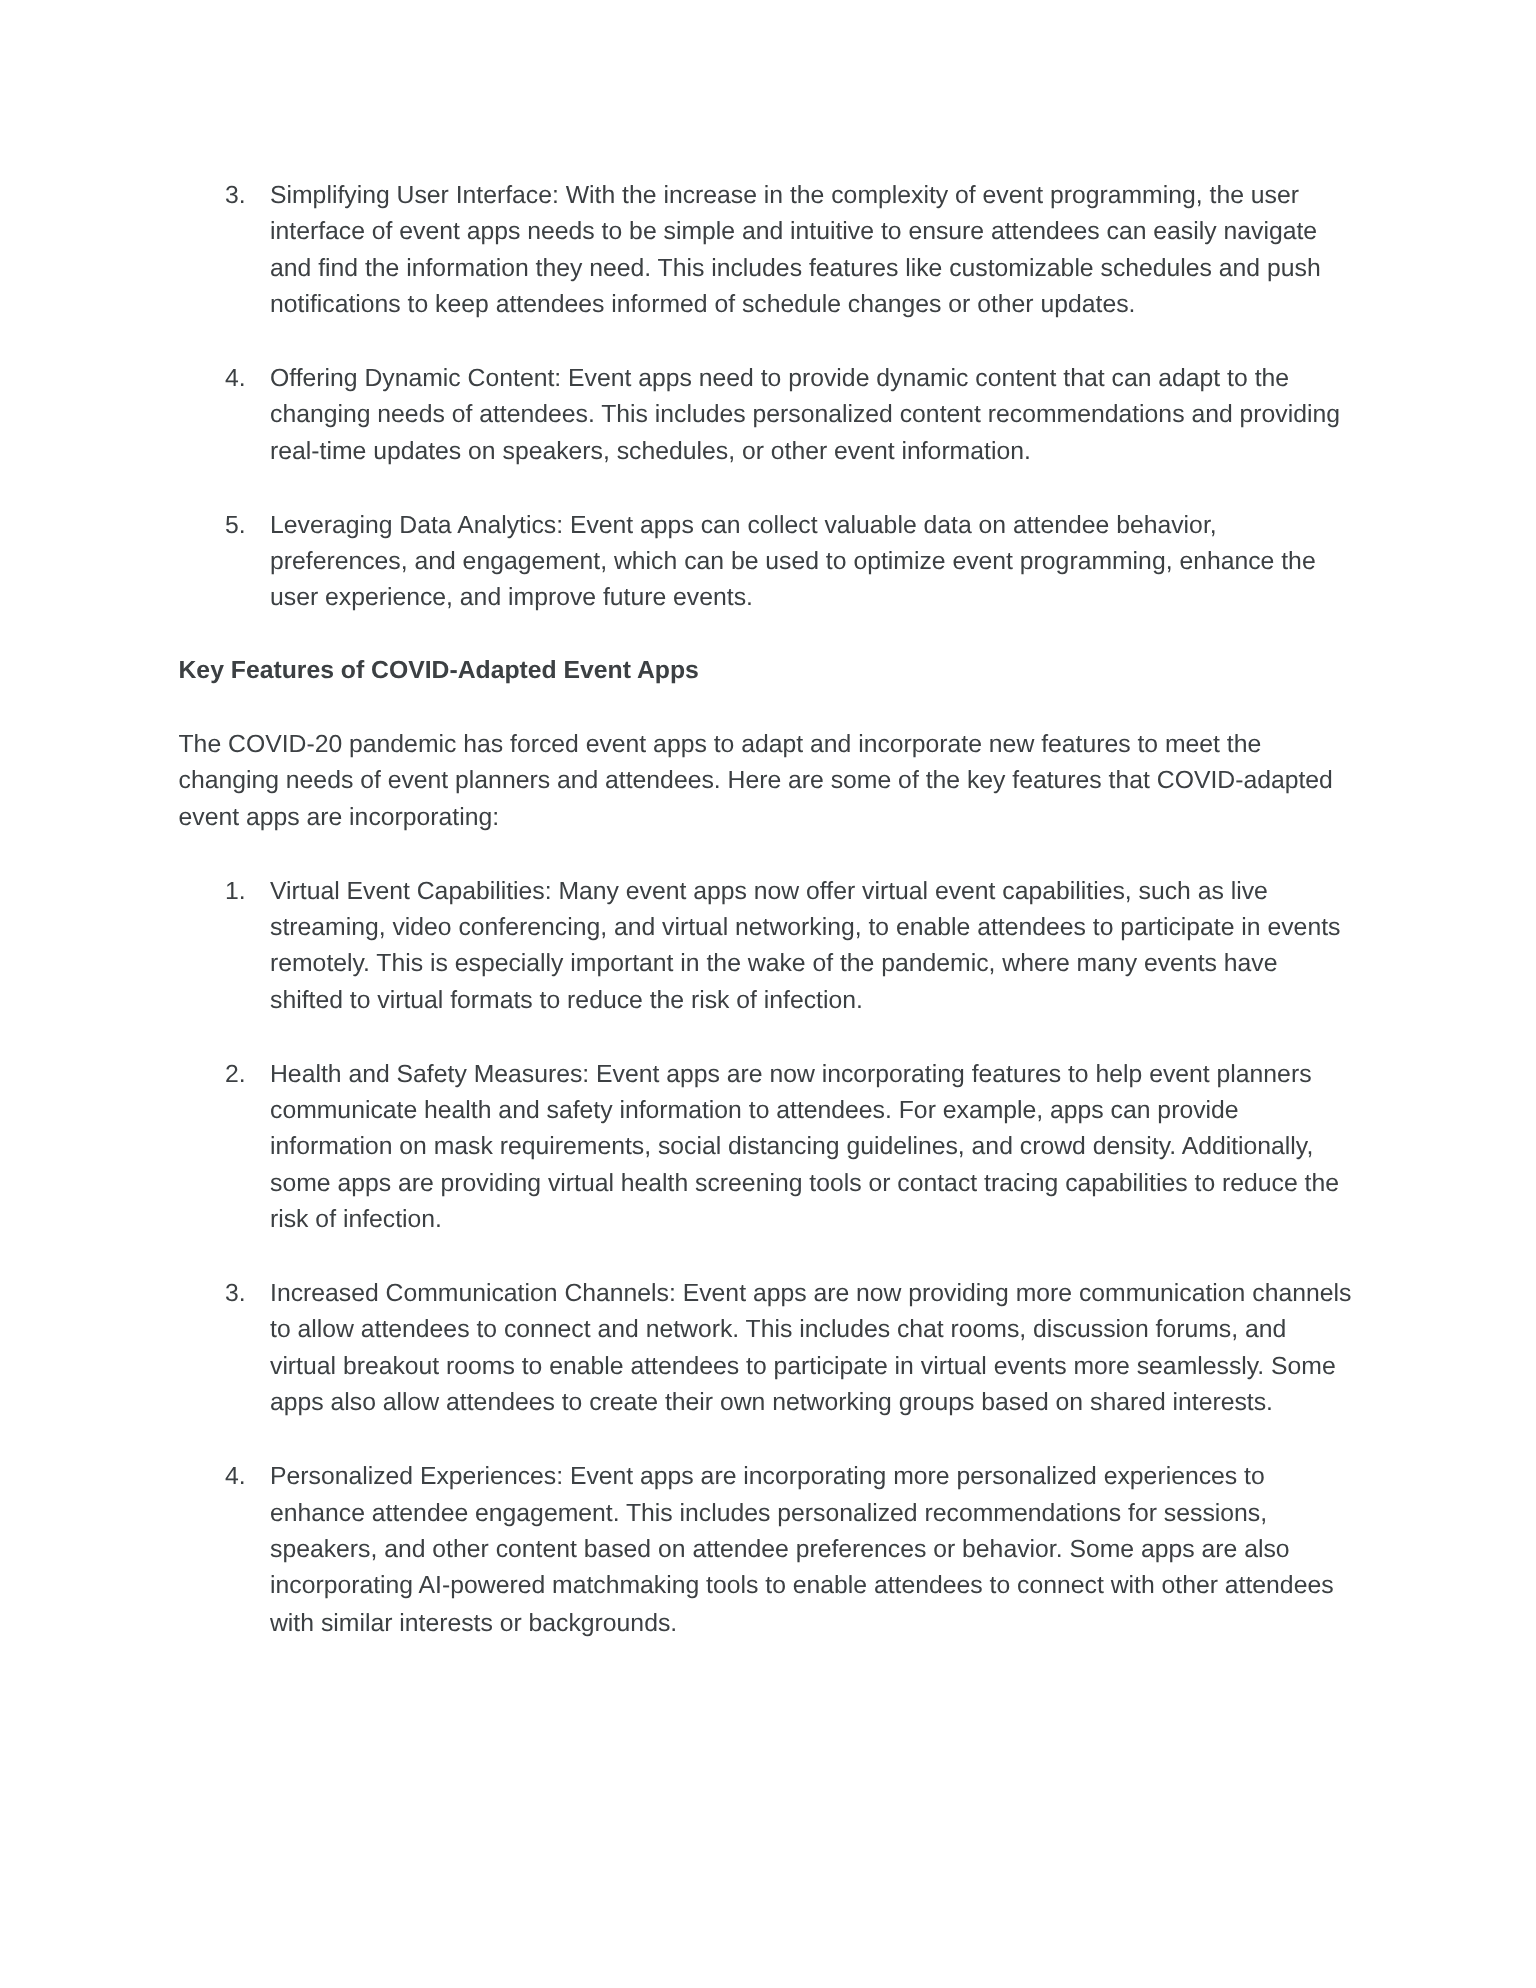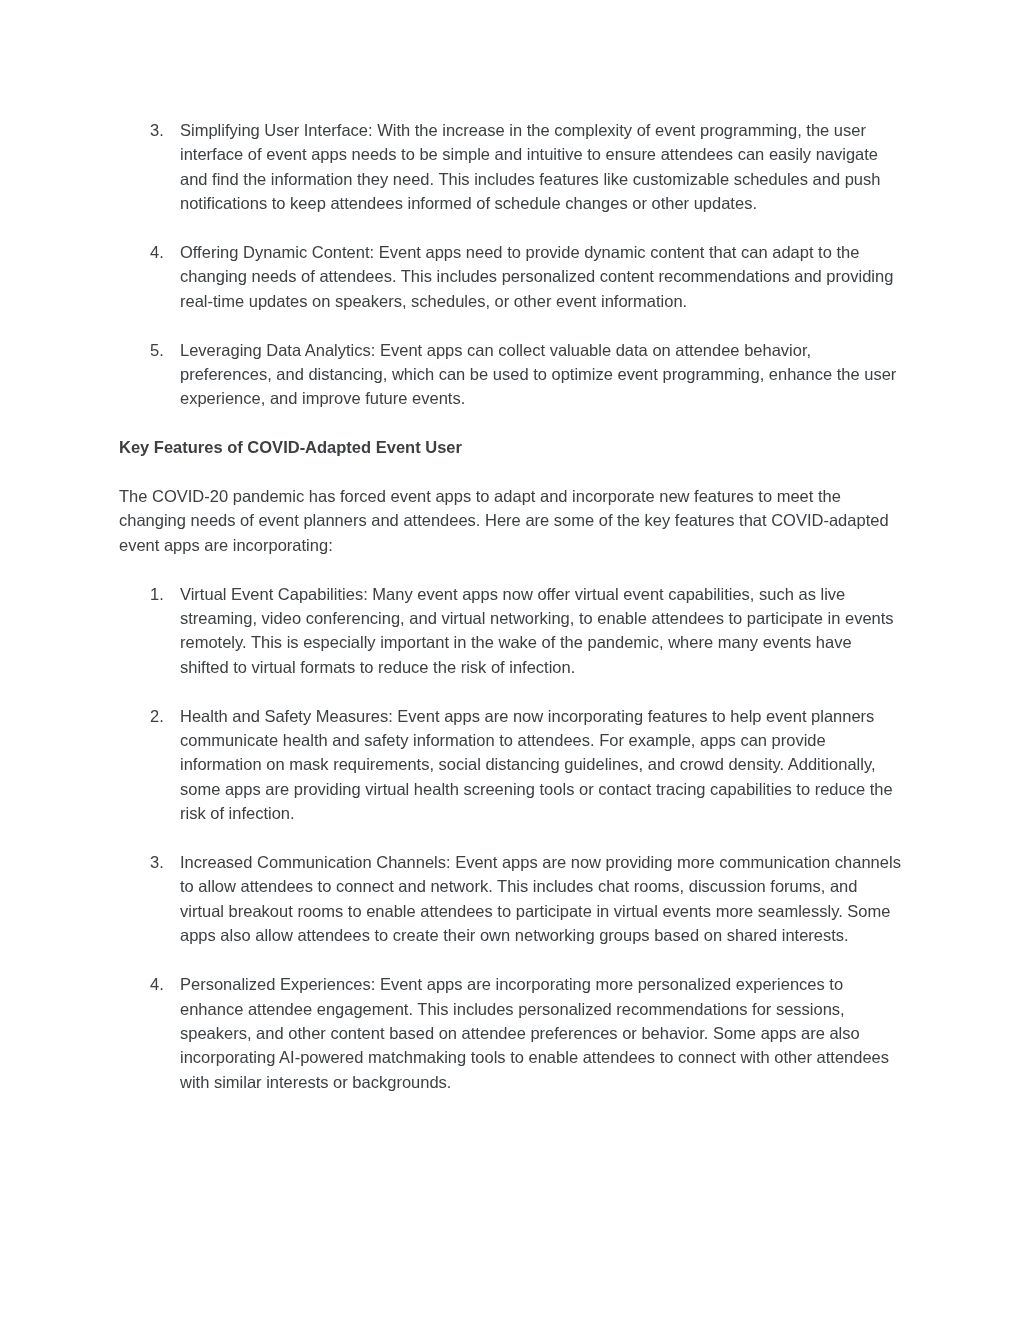--- a/index.html
+++ b/index.html
@@ -66,25 +66,25 @@
       <div class="list-item">
         <span class="num">3.</span>
         <span class="txt">Simplifying User Interface: With the increase in the complexity of event programming, the user interface of event apps needs to be simple and intuitive to ensure attendees can easily navigate and find the information they need. This includes features like customizable schedules and push notifications to keep attendees informed of schedule changes or other updates.</span>
       </div>
       <div class="list-item">
         <span class="num">4.</span>
         <span class="txt">Offering Dynamic Content: Event apps need to provide dynamic content that can adapt to the changing needs of attendees. This includes personalized content recommendations and providing real-time updates on speakers, schedules, or other event information.</span>
       </div>
       <div class="list-item">
         <span class="num">5.</span>
-        <span class="txt">Leveraging Data Analytics: Event apps can collect valuable data on attendee behavior, preferences, and distancing, which can be used to optimize event programming, enhance the user experience, and improve future events.</span>
+        <span class="txt">Leveraging Data Analytics: Event apps can collect valuable data on attendee behavior, preferences, and engagement, which can be used to optimize event programming, enhance the user experience, and improve future events.</span>
       </div>
     </div>
 
-    <h2 class="doc-heading">Key Features of COVID-Adapted Event User</h2>
+    <h2 class="doc-heading">Key Features of COVID-Adapted Event Apps</h2>
 
     <p class="paragraph">The COVID-20 pandemic has forced event apps to adapt and incorporate new features to meet the changing needs of event planners and attendees. Here are some of the key features that COVID-adapted event apps are incorporating:</p>
 
     <div class="list">
       <div class="list-item">
         <span class="num">1.</span>
         <span class="txt">Virtual Event Capabilities: Many event apps now offer virtual event capabilities, such as live streaming, video conferencing, and virtual networking, to enable attendees to participate in events remotely. This is especially important in the wake of the pandemic, where many events have shifted to virtual formats to reduce the risk of infection.</span>
       </div>
       <div class="list-item">
         <span class="num">2.</span>

